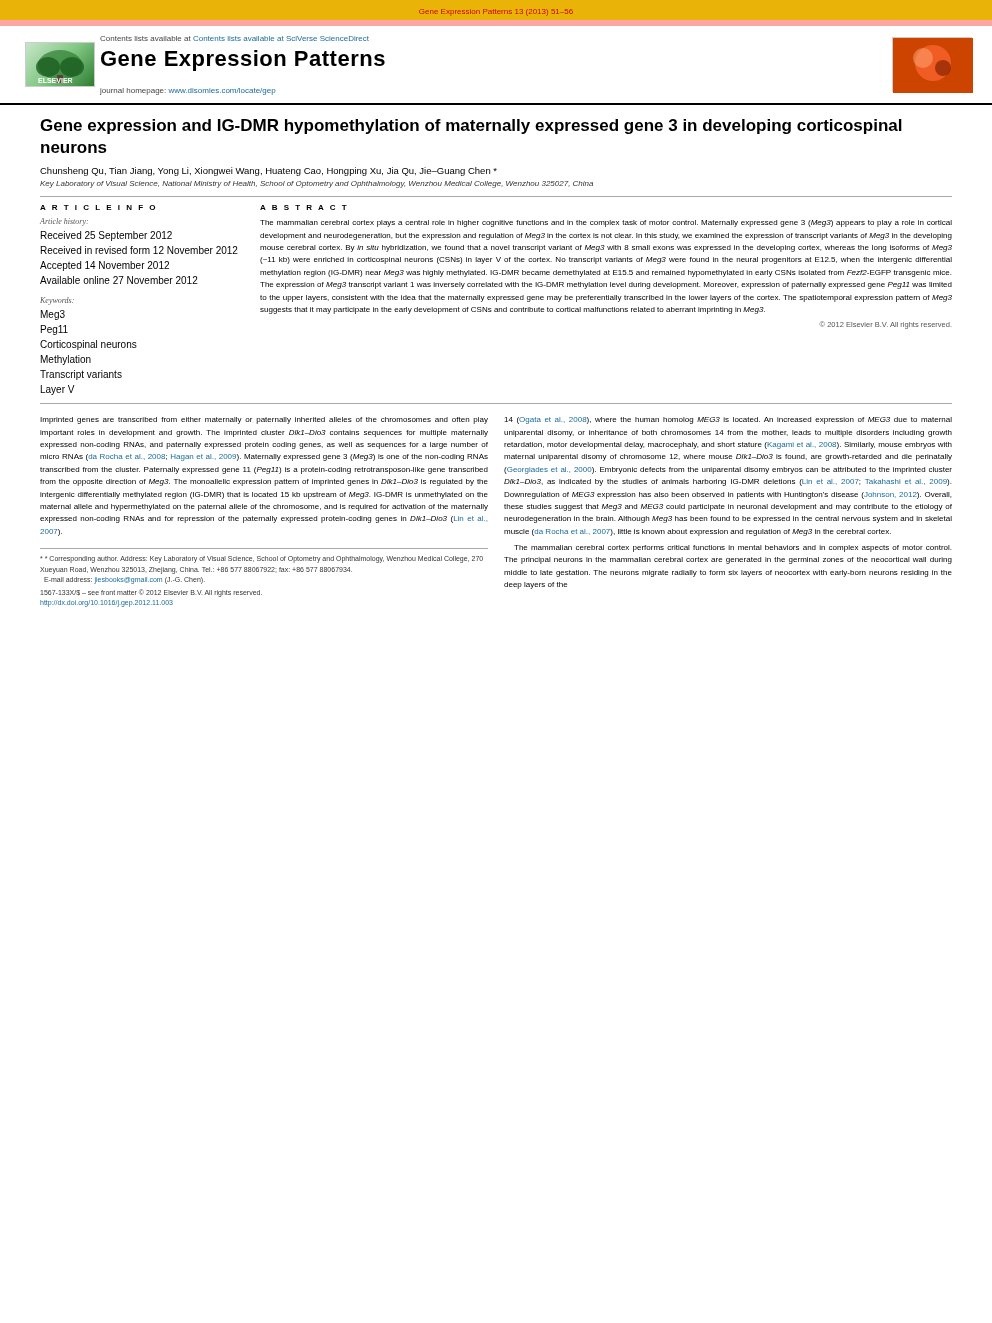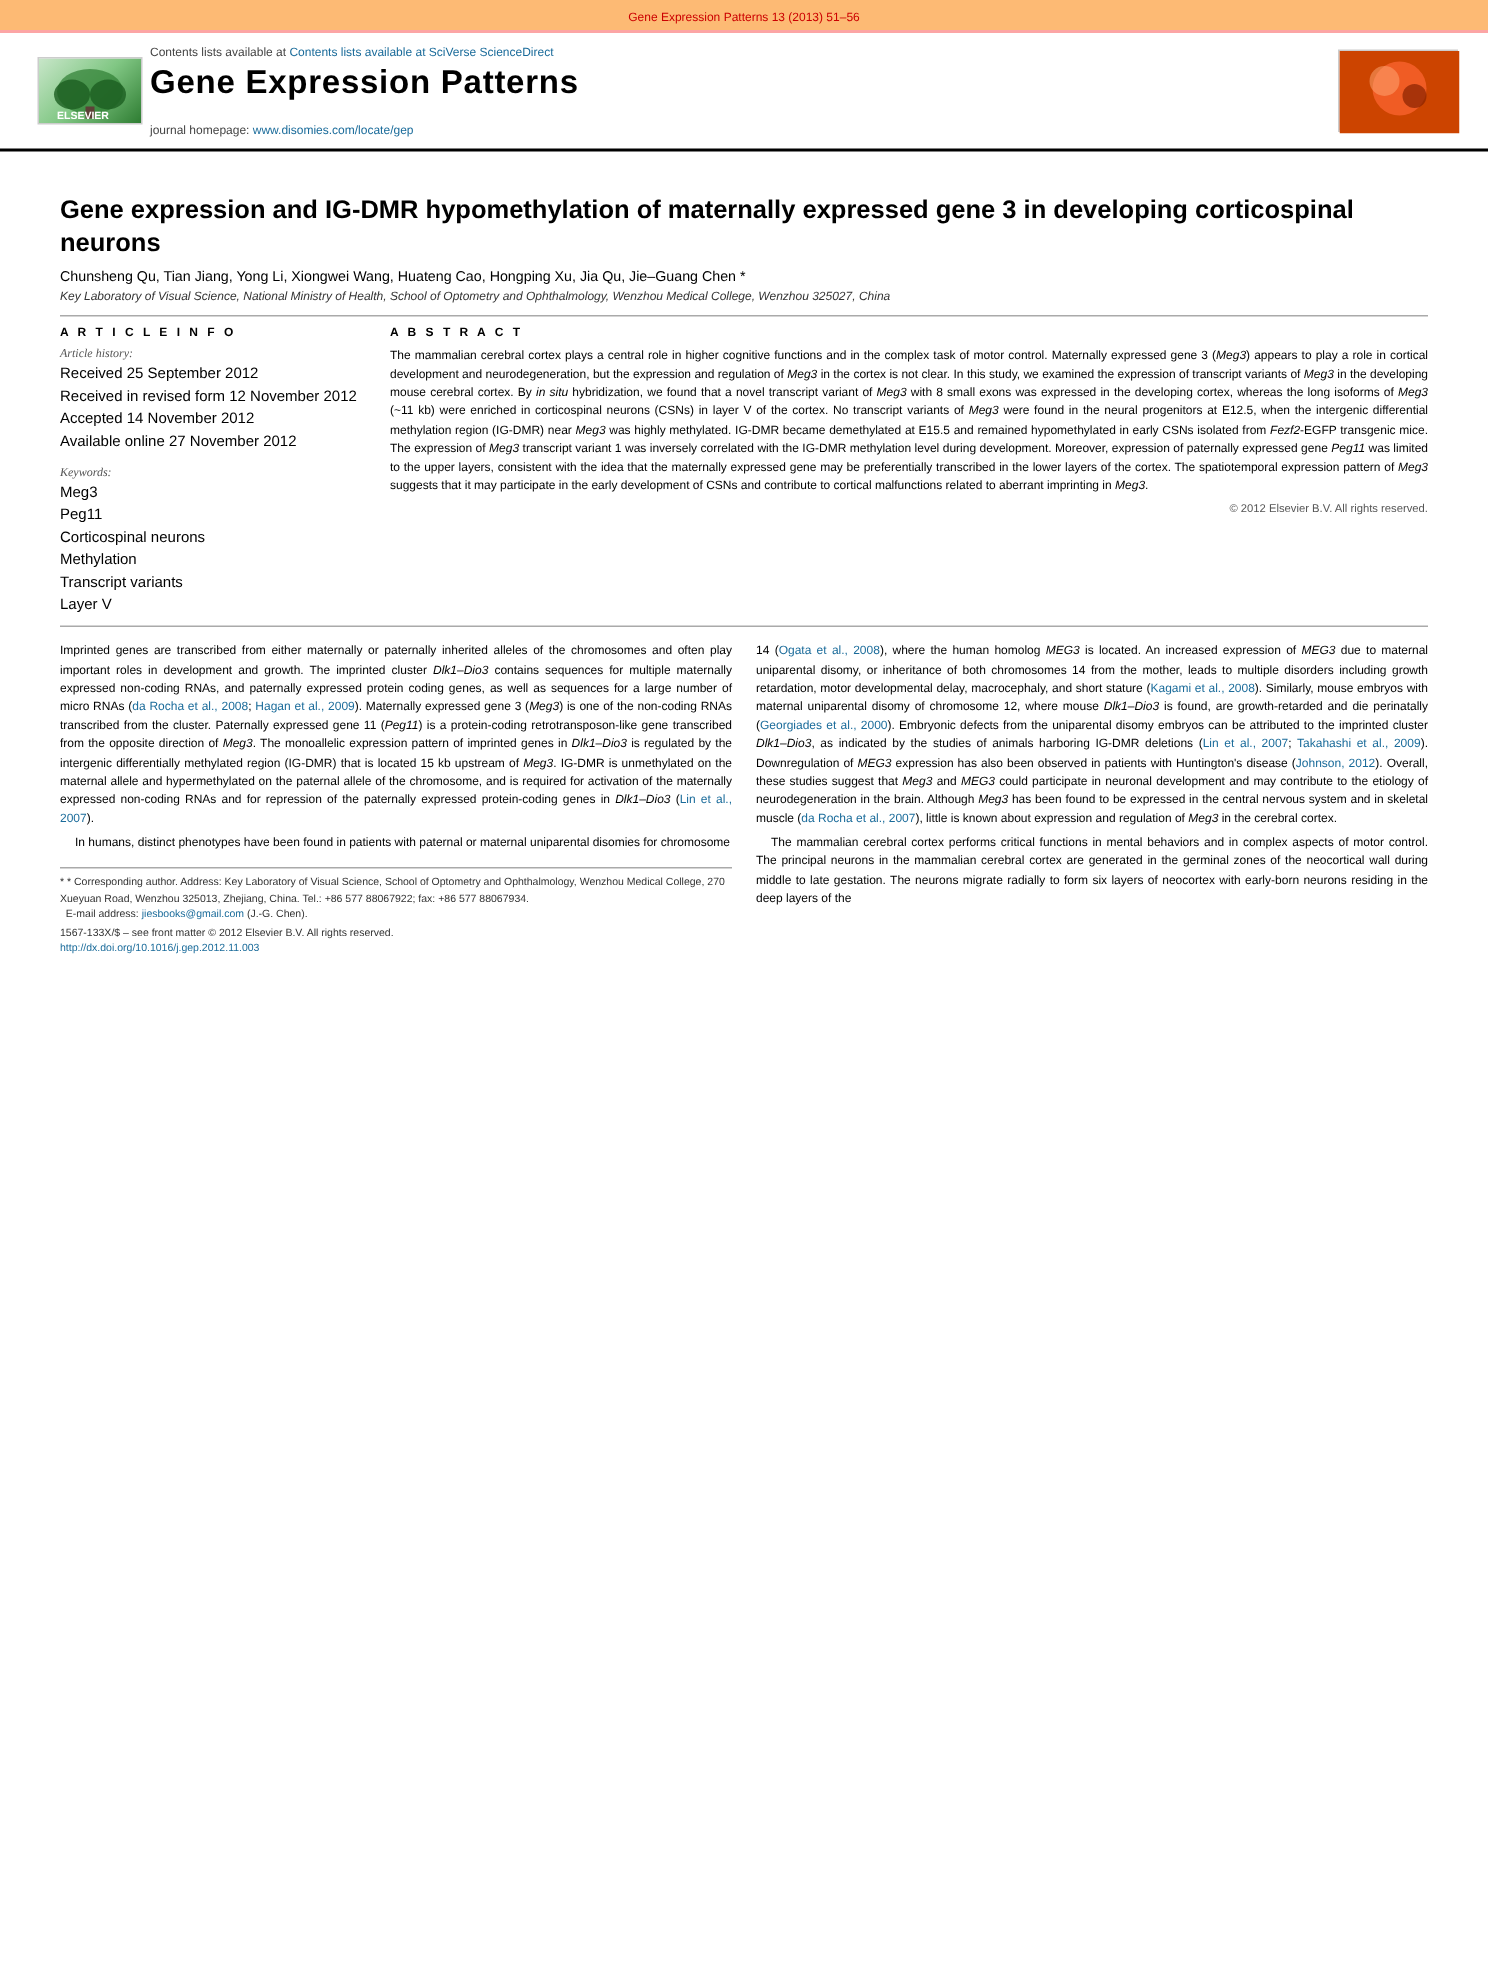--- a/index.html
+++ b/index.html
@@ -5,24 +5,24 @@
     * { margin: 0; padding: 0; box-sizing: border-box; }
     body {
       font-family: 'Times New Roman', Times, serif;
       background: #fff;
       width: 992px;
       min-height: 1323px;
       color: #000;
       font-size: 9px;
     }
     .top-bar {
-      background: #fdba74;
+      background: #eab308;
       text-align: center;
       padding: 6px 0 4px;
-      border-bottom: 2px solid #fca5a5;
+      border-bottom: 6px solid #fca5a5;
     }
     .top-bar .journal-ref {
       color: #c00;
       font-size: 8px;
       font-family: Arial, sans-serif;
     }
     .header-section {
       border-bottom: 2px solid #000;
       padding: 8px 20px 8px;
       display: flex;
@@ -69,21 +69,21 @@
       align-items: center;
       justify-content: center;
     }
     .right-image-box {
       width: 80px;
       height: 55px;
       background: linear-gradient(135deg, #ff9966, #cc3300, #660000);
       border: 1px solid #ccc;
     }
     .article-body {
-      padding: 20px 40px;
+      padding: 2px 40px;
     }
     .article-title {
       font-size: 17px;
       font-weight: bold;
       font-family: Arial, sans-serif;
       line-height: 1.3;
       margin-bottom: 6px;
       margin-top: 8px;
       color: #000;
     }
@@ -285,23 +285,20 @@
     </div>
   </div>
 
   <hr class="divider-line">
 
   <div class="main-content">
 
     <div class="main-col-left">
       <p class="body-text">
         Imprinted genes are transcribed from either maternally or paternally inherited alleles of the chromosomes and often play important roles in development and growth. The imprinted cluster <em>Dlk1</em>–<em>Dio3</em> contains sequences for multiple maternally expressed non-coding RNAs, and paternally expressed protein coding genes, as well as sequences for a large number of micro RNAs (<span class="blue-link">da Rocha et al., 2008</span>; <span class="blue-link">Hagan et al., 2009</span>). Maternally expressed gene 3 (<em>Meg3</em>) is one of the non-coding RNAs transcribed from the cluster. Paternally expressed gene 11 (<em>Peg11</em>) is a protein-coding retrotransposon-like gene transcribed from the opposite direction of <em>Meg3</em>. The monoallelic expression pattern of imprinted genes in <em>Dlk1</em>–<em>Dio3</em> is regulated by the intergenic differentially methylated region (IG-DMR) that is located 15 kb upstream of <em>Meg3</em>. IG-DMR is unmethylated on the maternal allele and hypermethylated on the paternal allele of the chromosome, and is required for activation of the maternally expressed non-coding RNAs and for repression of the paternally expressed protein-coding genes in <em>Dlk1</em>–<em>Dio3</em> (<span class="blue-link">Lin et al., 2007</span>).
-      </p>
-      <p class="body-text indent-para">
-        In humans, distinct phenotypes have been found in patients with paternal or maternal uniparental disomies for chromosome
       </p>
 
       <div class="footnote-section">
         <div class="footnote-text">
           <span>* </span>
           <span>* Corresponding author. Address: Key Laboratory of Visual Science, School of Optometry and Ophthalmology, Wenzhou Medical College, 270 Xueyuan Road, Wenzhou 325013, Zhejiang, China. Tel.: +86 577 88067922; fax: +86 577 88067934.</span>
         </div>
         <div class="footnote-text">
           &nbsp;&nbsp;<span>E-mail address:</span>
           <span class="blue-link">jiesbooks@gmail.com</span>

